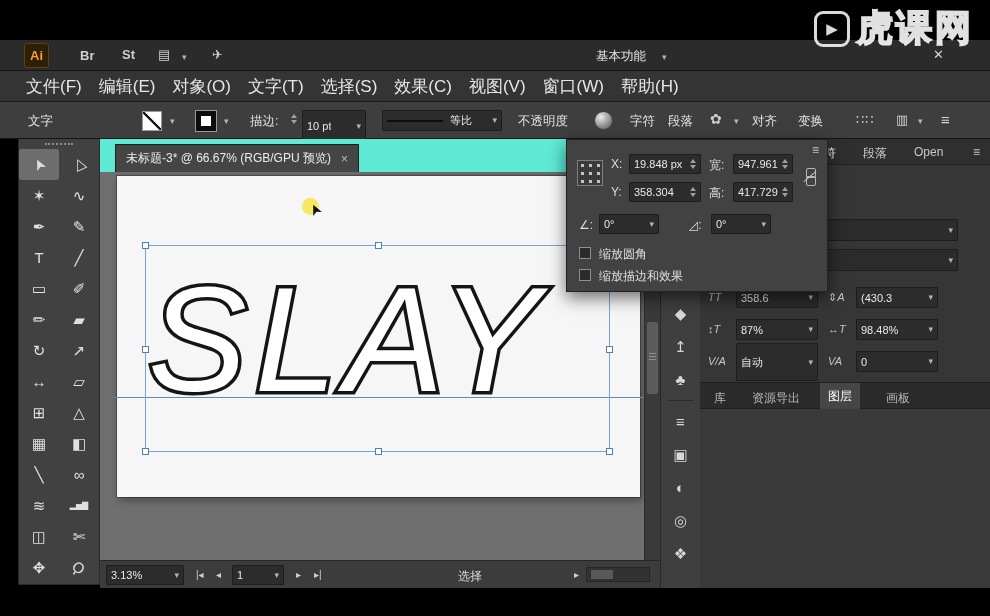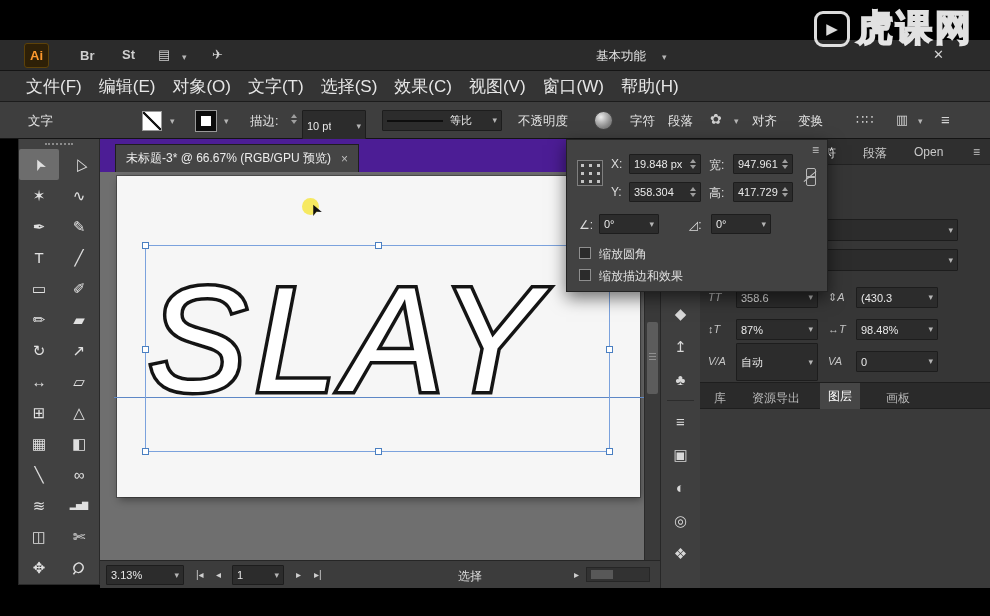--- a/index.html
+++ b/index.html
@@ -36,21 +36,21 @@
   .tgrip{height:10px;display:flex;justify-content:center;align-items:center}
   .tgrip i{display:block;width:28px;border-top:2px dotted #8b8b8b}
   .tools{display:grid;grid-template-columns:40px 40px}
   .tool{height:31px;display:flex;align-items:center;justify-content:center;font-size:15px;color:#e0e0e0;cursor:default}
   .tool.active{background:#6d6d6d;border-radius:2px}
   .rc{display:inline-block;transform:rotate(-115deg)}
   .rz{display:inline-block;transform:rotate(38deg)}
   .tsmall{font-size:8px;letter-spacing:0}
 
   
-  #docbar{left:100px;top:139px;width:560px;height:37px;background:#4c1d95}
+  #docbar{left:100px;top:139px;width:560px;height:37px;background:#5eead4}
   .doctab{left:15px;top:5px;height:28px;background:#454545;border:1px solid #1e1e1e;border-bottom:none;display:flex;align-items:center;gap:10px;padding:0 10px;font-size:12px;color:#ececec;white-space:nowrap}
   .doctab .x{color:#bdbdbd;font-size:12px}
   #canvas{left:100px;top:172px;width:544px;height:388px;background:#6f6f6f;overflow:hidden}
   .artboard{left:17px;top:4px;width:523px;height:321px;background:#f6f6f6;box-shadow:0 0 0 1px rgba(0,0,0,.28),2px 3px 8px rgba(0,0,0,.38)}
   .slay{left:48px;top:94px;font-size:148px;font-weight:normal;font-style:italic;letter-spacing:8px;line-height:1;color:#fff;-webkit-text-stroke:7px #161616;paint-order:stroke fill;text-shadow:0 0 2px rgba(0,0,0,.65)}
   .guide{left:14px;top:225px;width:538px;height:0;border-top:1px solid #5d87c6}
   .selbox{left:45px;top:73px;width:465px;height:207px;border:1px solid #7ba2dd}
   .h{width:7px;height:7px;background:#fff;border:1px solid #4a7fc1;position:absolute}
   .cursor-dot{left:202px;top:26px;width:17px;height:17px;border-radius:50%;background:rgba(246,230,70,.85)}
   .cursor{left:209px;top:29px;font-size:15px;color:#101010;transform:rotate(-115deg)}

